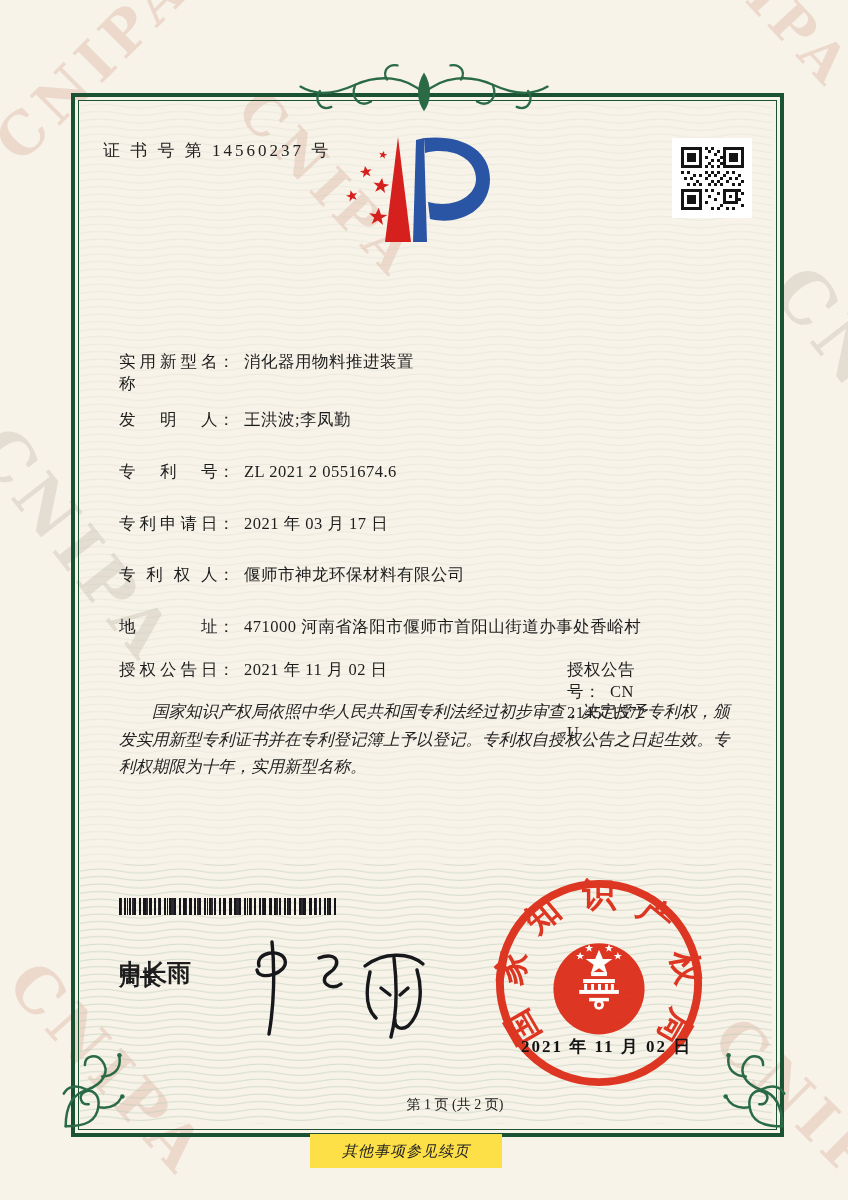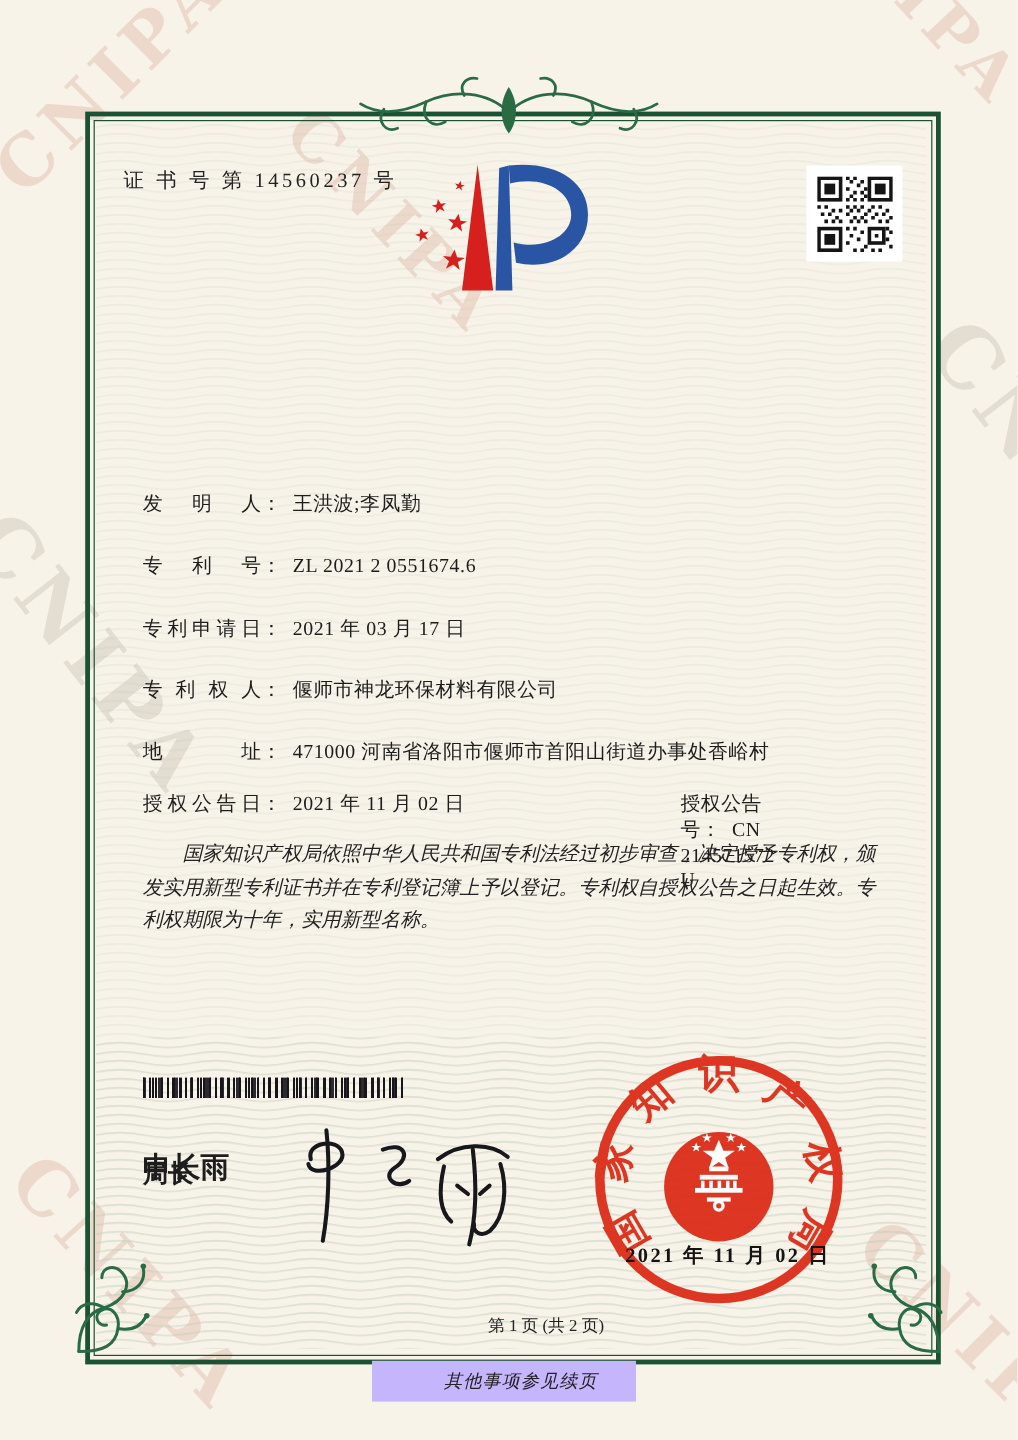--- a/index.html
+++ b/index.html
@@ -36,23 +36,23 @@
       repeating-linear-gradient(90deg,#2a2a30 0 3px,rgba(0,0,0,0) 3px 13px);}
   .sig-title{position:absolute;left:119px;top:964px;font-size:21px;font-weight:600;
              font-family:"Liberation Sans","DejaVu Sans",sans-serif;}
   .sig-name{position:absolute;left:119px;top:957px;font-size:24px;font-weight:600;
             font-family:"Liberation Sans","DejaVu Sans",sans-serif;}
   .signature{position:absolute;left:245px;top:936px;z-index:4;}
   .seal{position:absolute;left:488px;top:872px;z-index:4;opacity:.95;}
   .seal-date{position:absolute;left:521px;top:1035px;z-index:5;font-size:17px;font-weight:700;
              letter-spacing:2px;color:#141414;}
   .page-info{position:absolute;left:71px;top:1096px;width:768px;text-align:center;font-size:14px;color:#222;}
-  .note-box{position:absolute;left:310px;top:1134px;width:192px;height:34px;background:#c4b5fd;
+  .note-box{position:absolute;left:310px;top:1134px;width:192px;height:34px;background:#fde047;
             z-index:3;display:flex;align-items:center;justify-content:center;
-            font-size:15px;font-style:italic;color:#222;letter-spacing:1px;padding-left:28px;}
+            font-size:15px;font-style:italic;color:#222;letter-spacing:1px;}
   .ornament{position:absolute;left:274px;top:60px;z-index:3;}
   .flourish{position:absolute;z-index:3;}
 </style>
 </head>
 <body>
 
 <div class="page">
 
   <div class="wm wm-pink" style="left:-30px;top:30px;font-size:58px;transform:rotate(-45deg);">CNIPA</div>
   <div class="wm wm-pink" style="left:212px;top:152px;font-size:54px;transform:rotate(47deg);">CNIPA</div>
@@ -158,20 +158,23 @@
                M45,24h3v3h-3z M51,24h3v3h-3z M57,27h3v3h-3z M42,27h3v3h-3z M48,30h3v3h-3z M54,30h3v3h-3z M60,33h3v3h-3z M45,33h3v3h-3z M51,36h3v3h-3z M57,36h3v3h-3z
                M24,42h3v3h-3z M30,42h3v3h-3z M57,42h3v3h-3z M36,45h3v3h-3z M60,45h3v3h-3z M27,48h3v3h-3z M33,51h3v3h-3z M57,51h3v3h-3z M24,54h3v3h-3z M39,57h3v3h-3z M60,57h3v3h-3z M30,60h3v3h-3z M36,60h3v3h-3z M45,60h3v3h-3z M51,60h3v3h-3z"></path>
           <rect x="42" y="42" width="15" height="15"></rect>
             <rect x="45" y="45" width="9" height="9" fill="#fff"></rect>
             <rect x="48" y="48" width="3" height="3"></rect>
         </g>
       </svg>
     </div>
 
 
+    <div class="frow" style="top:351px;">
+      <span class="flabel">实用新型名称</span><span>：</span><span class="fval">消化器用物料推进装置</span>
+    </div>
     <div class="frow" style="top:409px;">
       <span class="flabel">发明人</span><span>：</span><span class="fval">王洪波;李凤勤</span>
     </div>
     <div class="frow" style="top:461px;">
       <span class="flabel">专利号</span><span>：</span><span class="fval">ZL 2021 2 0551674.6</span>
     </div>
     <div class="frow" style="top:513px;">
       <span class="flabel">专利申请日</span><span>：</span><span class="fval">2021 年 03 月 17 日</span>
     </div>
     <div class="frow" style="top:564px;">

